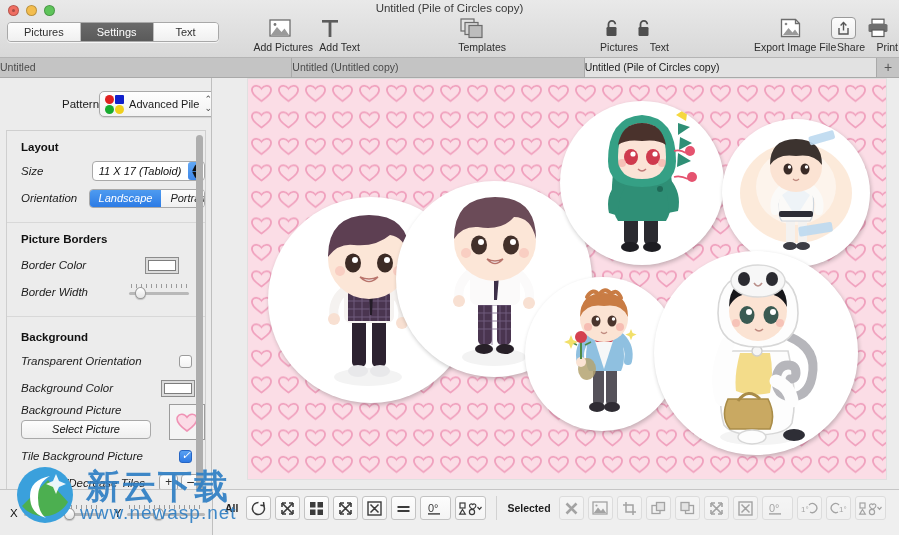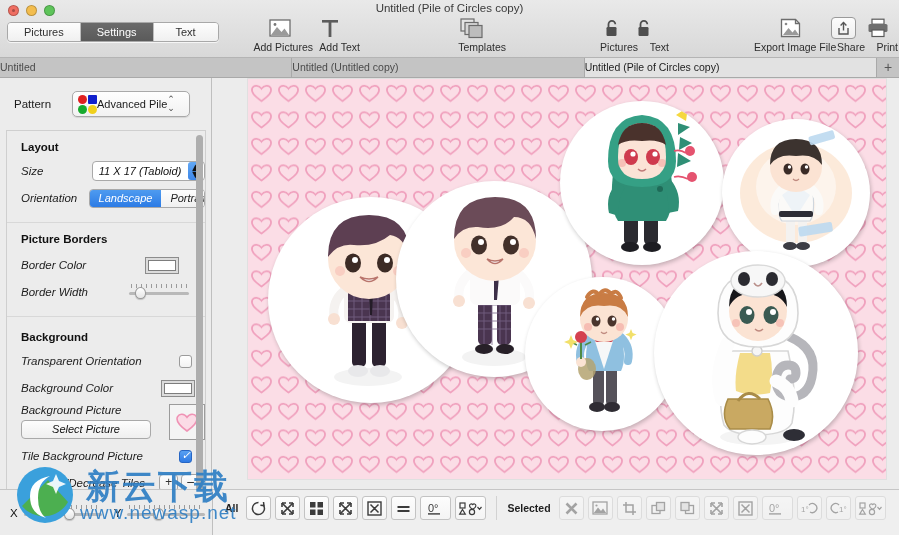--- a/index.html
+++ b/index.html
@@ -60,24 +60,24 @@
     overflow:hidden; white-space:nowrap; text-overflow:ellipsis;
   }
   .doctab.active { background:#e2e2e2; color:#1d1d1d; }
   .tabplus { width:22px; text-align:center; line-height:19px; font-size:14px; color:#555; background:#c4c4c4; cursor:default;}
 
   
   .sidebar {
     position:absolute; left:0; top:78px; width:212px; height:457px;
     background:#ececec; border-right:1px solid #bfbfbf; overflow:hidden;
   }
-  .pattern-row { height:52px; display:flex; align-items:center; padding-left:14px; }
+  .pattern-row { height:52px; display:flex; align-items:center; padding-left:14px;margin-left:48px; }
   .pattern-lbl { width:58px; font-size:11.5px; color:#1c1c1c;}
   .pattern-pop {
-    display:flex; align-items:center; height:26px; padding:0 6px 0 5px;
+    display:flex; align-items:center; gap:5px; height:26px; padding:0 6px 0 5px;
     background:linear-gradient(#fefefe,#f2f2f2); border:1px solid #a9a9a9; border-radius:5px;
     box-shadow:0 1px 1px rgba(0,0,0,.10); cursor:default; min-width:118px;
   }
   .swatch4 { display:grid; grid-template-columns:9px 9px; grid-gap:1px; }
   .swatch4 span { width:9px; height:9px; border-radius:50%; }
   .swatch4 span.sq { border-radius:1px; }
   .pattern-name { font-size:11px; color:#1b1b1b; white-space:nowrap;}
   .chev { font-size:9px; color:#4a4a4a; line-height:9px; }
 
   .panel {

